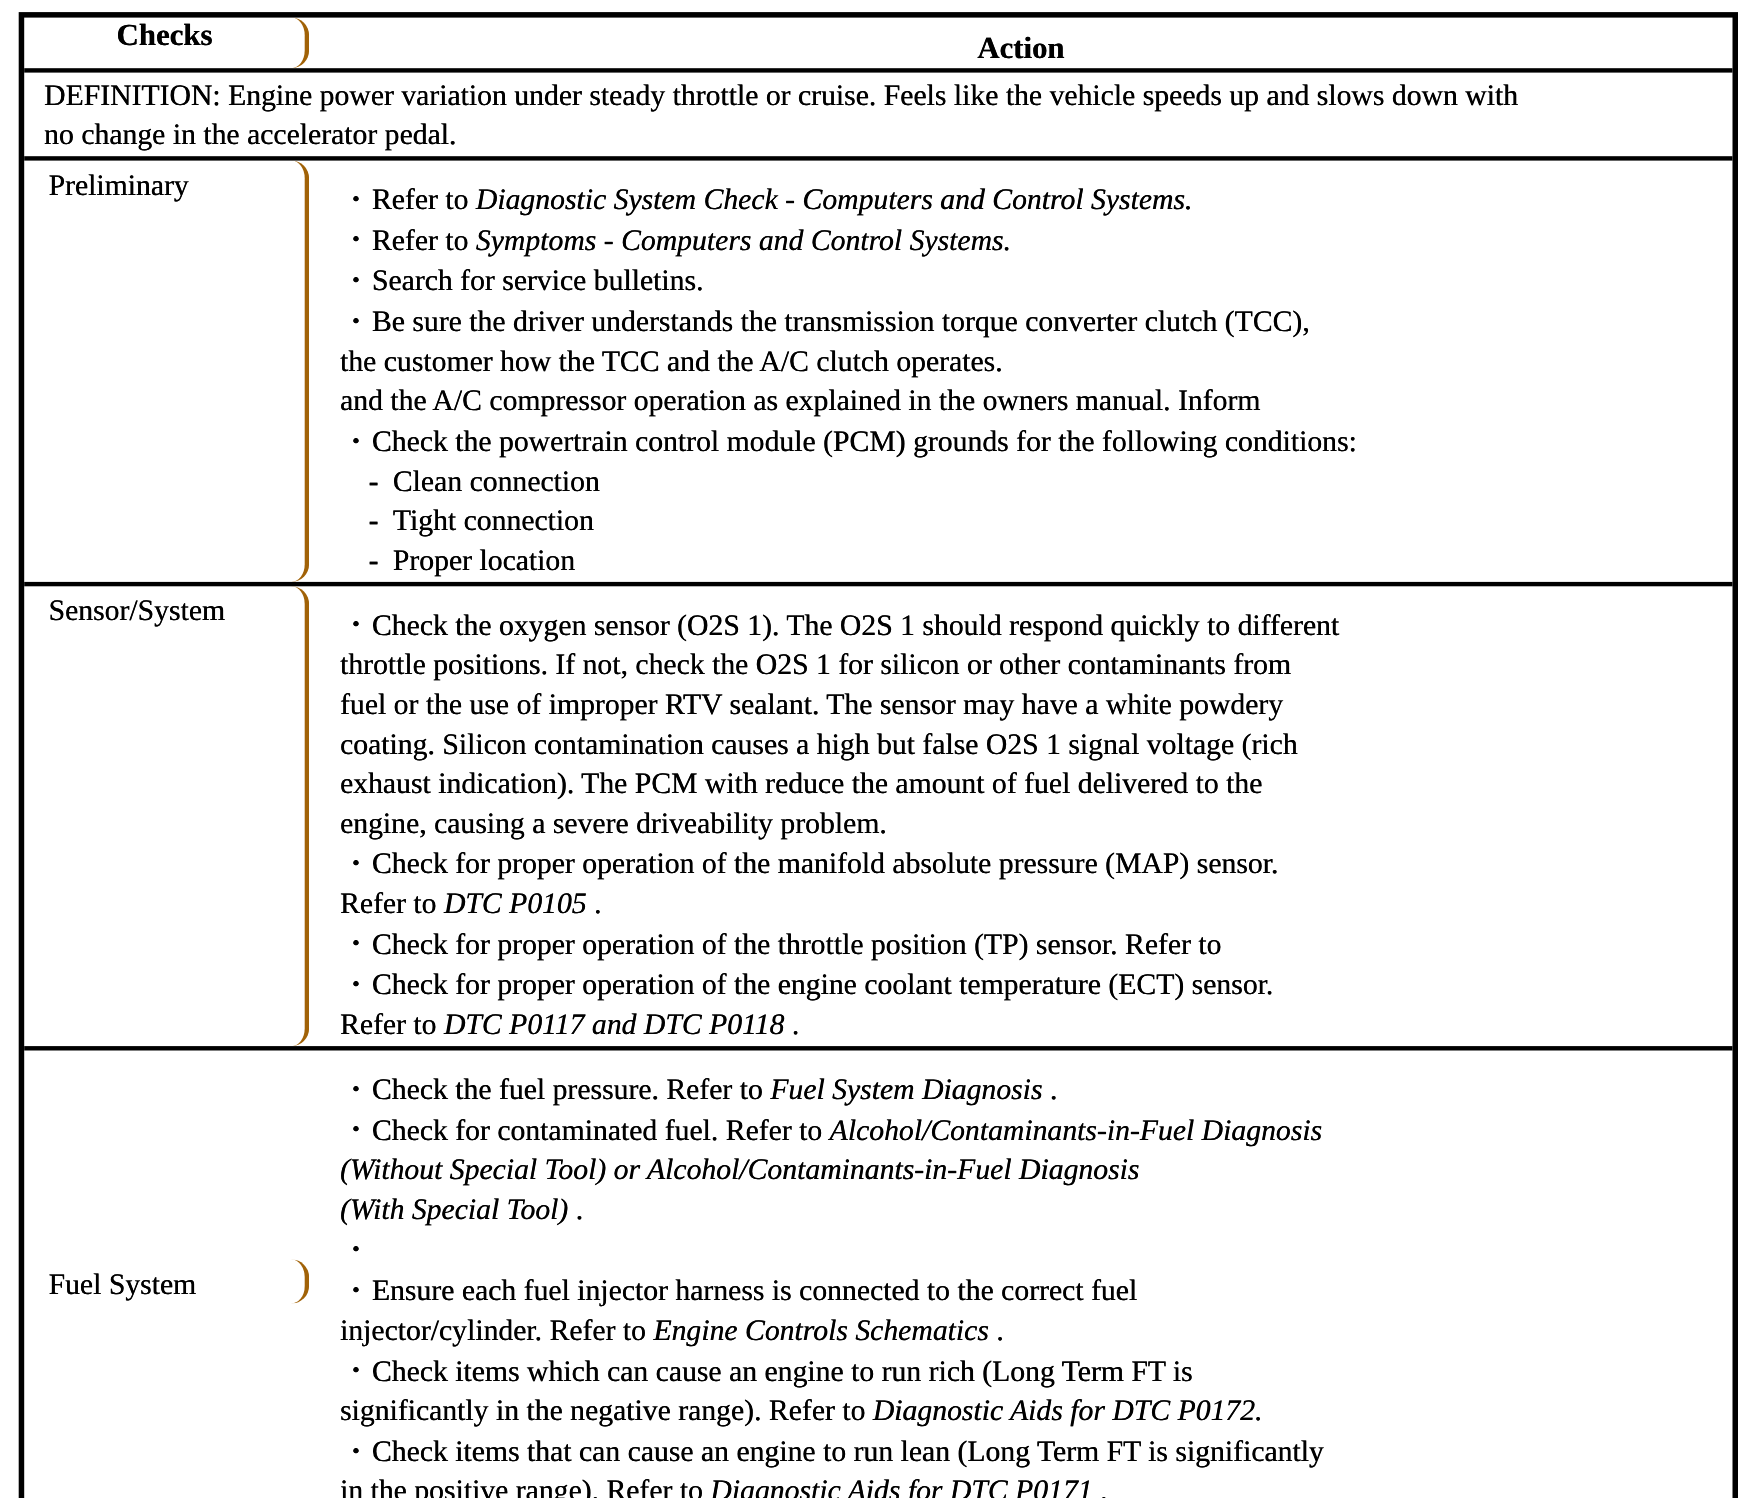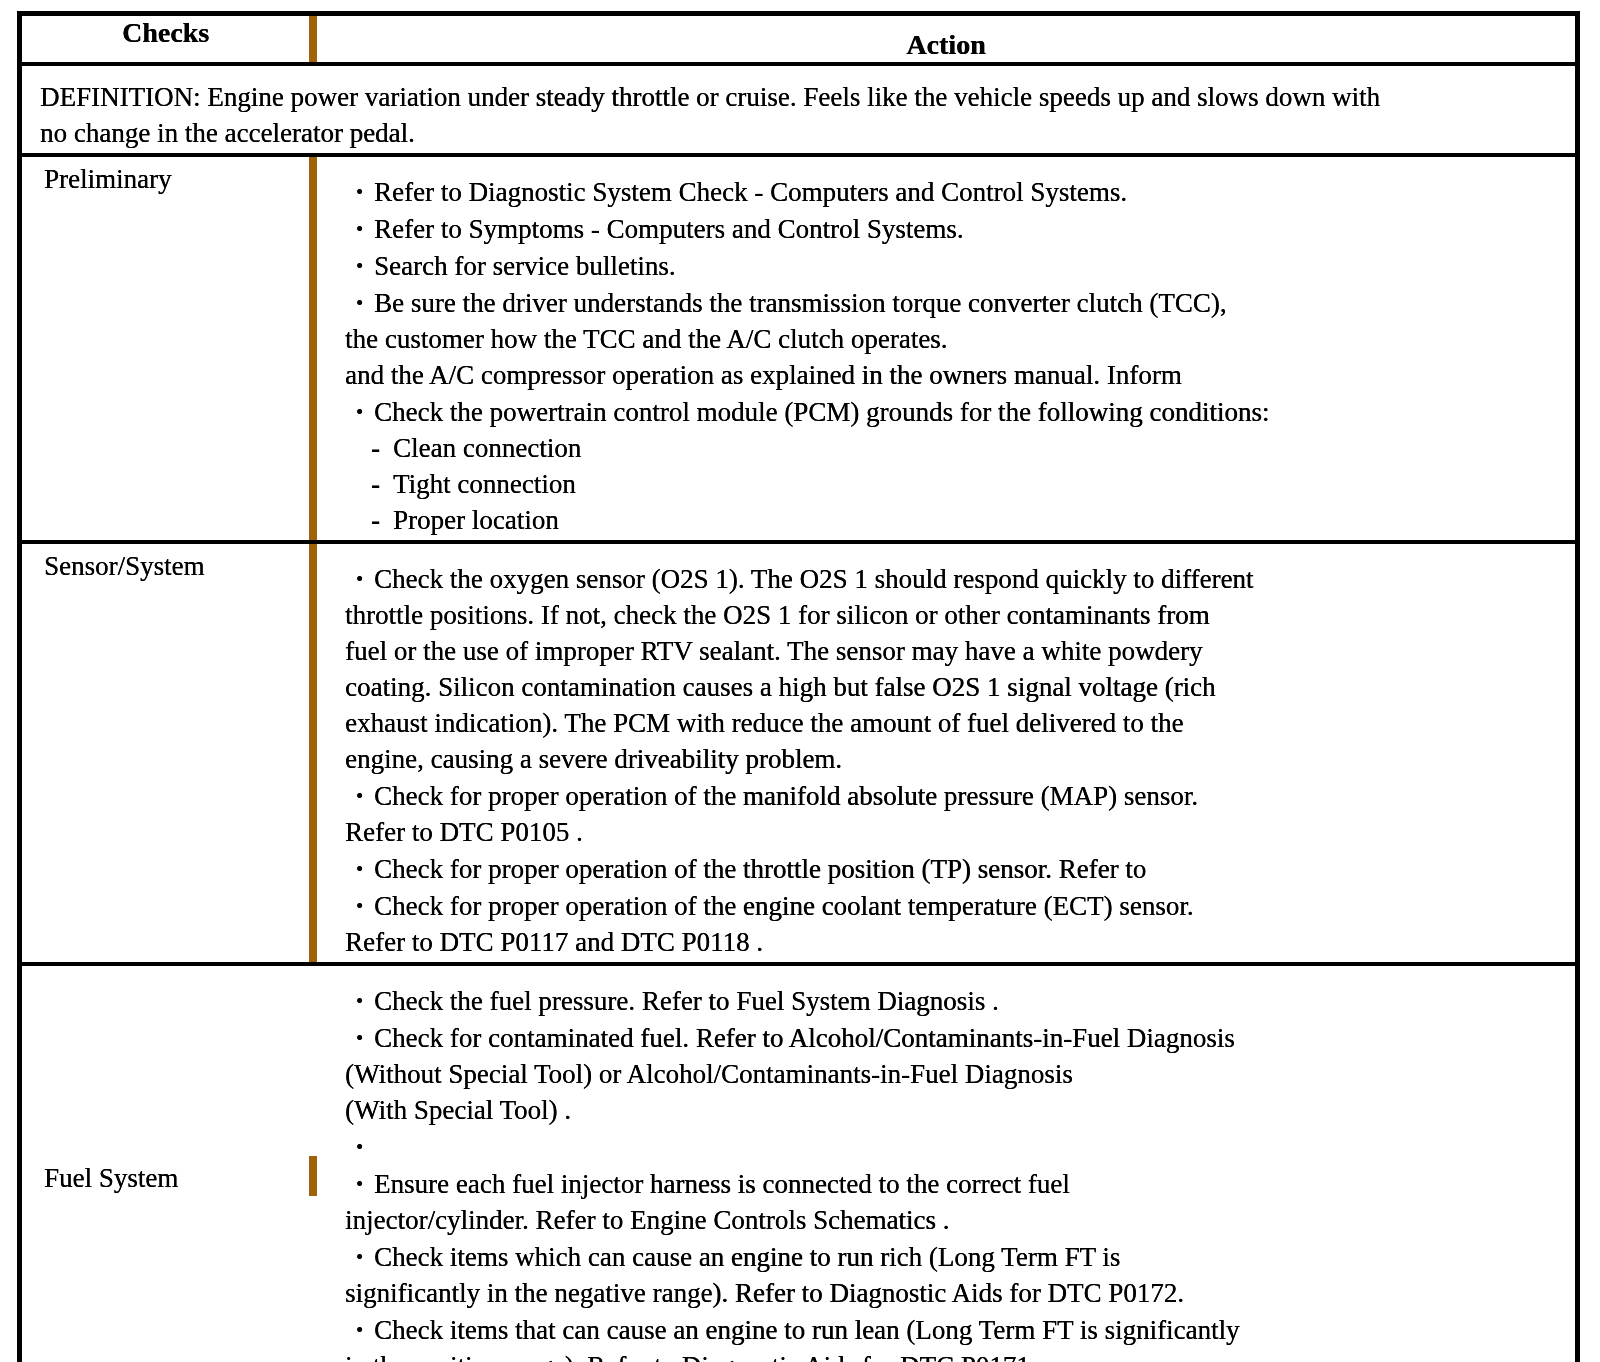--- a/index.html
+++ b/index.html
@@ -21,48 +21,49 @@
     box-sizing: border-box;
     background: #ffffff;
   }
   .trow {
     display: flex;
     border-bottom: 4px solid #000000;
   }
   .trow:last-child { border-bottom: none; align-items: center; }
 
   .cell-checks {
-    width: 295px;
+    width: 259px;
     flex: none;
-    border-right: 8px solid #a16207;
+    border-right: 4px solid #a16207;
     box-sizing: border-box;
     padding: 4px 4px 0 22px;
     font-size: 27px;
     line-height: 36px;
+    border-radius: 16px;
   }
   .cell-action {
     flex: 1;
     box-sizing: border-box;
     padding: 4px 10px 2px 28px;
     margin-top: 12px;
   }
 
   .header-row .hcell {
     text-align: center;
     font-weight: bold;
     font-size: 28px;
     line-height: 34px;
     padding: 0;
   }
   .header-row .cell-checks.hcell { padding: 0; }
 
   .def-cell {
     box-sizing: border-box;
     width: 100%;
-    padding: 13px 10px 2px 18px;
+    padding: 2px 10px 2px 18px;
   }
   .def-line {
     font-size: 27px;
     line-height: 36px;
     white-space: nowrap;
   }
 
   .line {
     font-size: 27px;
     line-height: 36px;
@@ -76,21 +77,21 @@
     width: 18px;
     font-size: 20px;
   }
   .marker.dashm {
     margin-left: 26px;
     width: 22px;
     font-size: 27px;
     font-weight: bold;
   }
   .line.cont { padding-left: 0; }
-  .it { }
+  .it { font-style: italic; }
 
   
   .doc-table { text-shadow: 0.3px 0 0 currentColor; }
 </style>
 </head>
 <body>
 
 <div class="doc-table">
 
   <div class="trow header-row">

